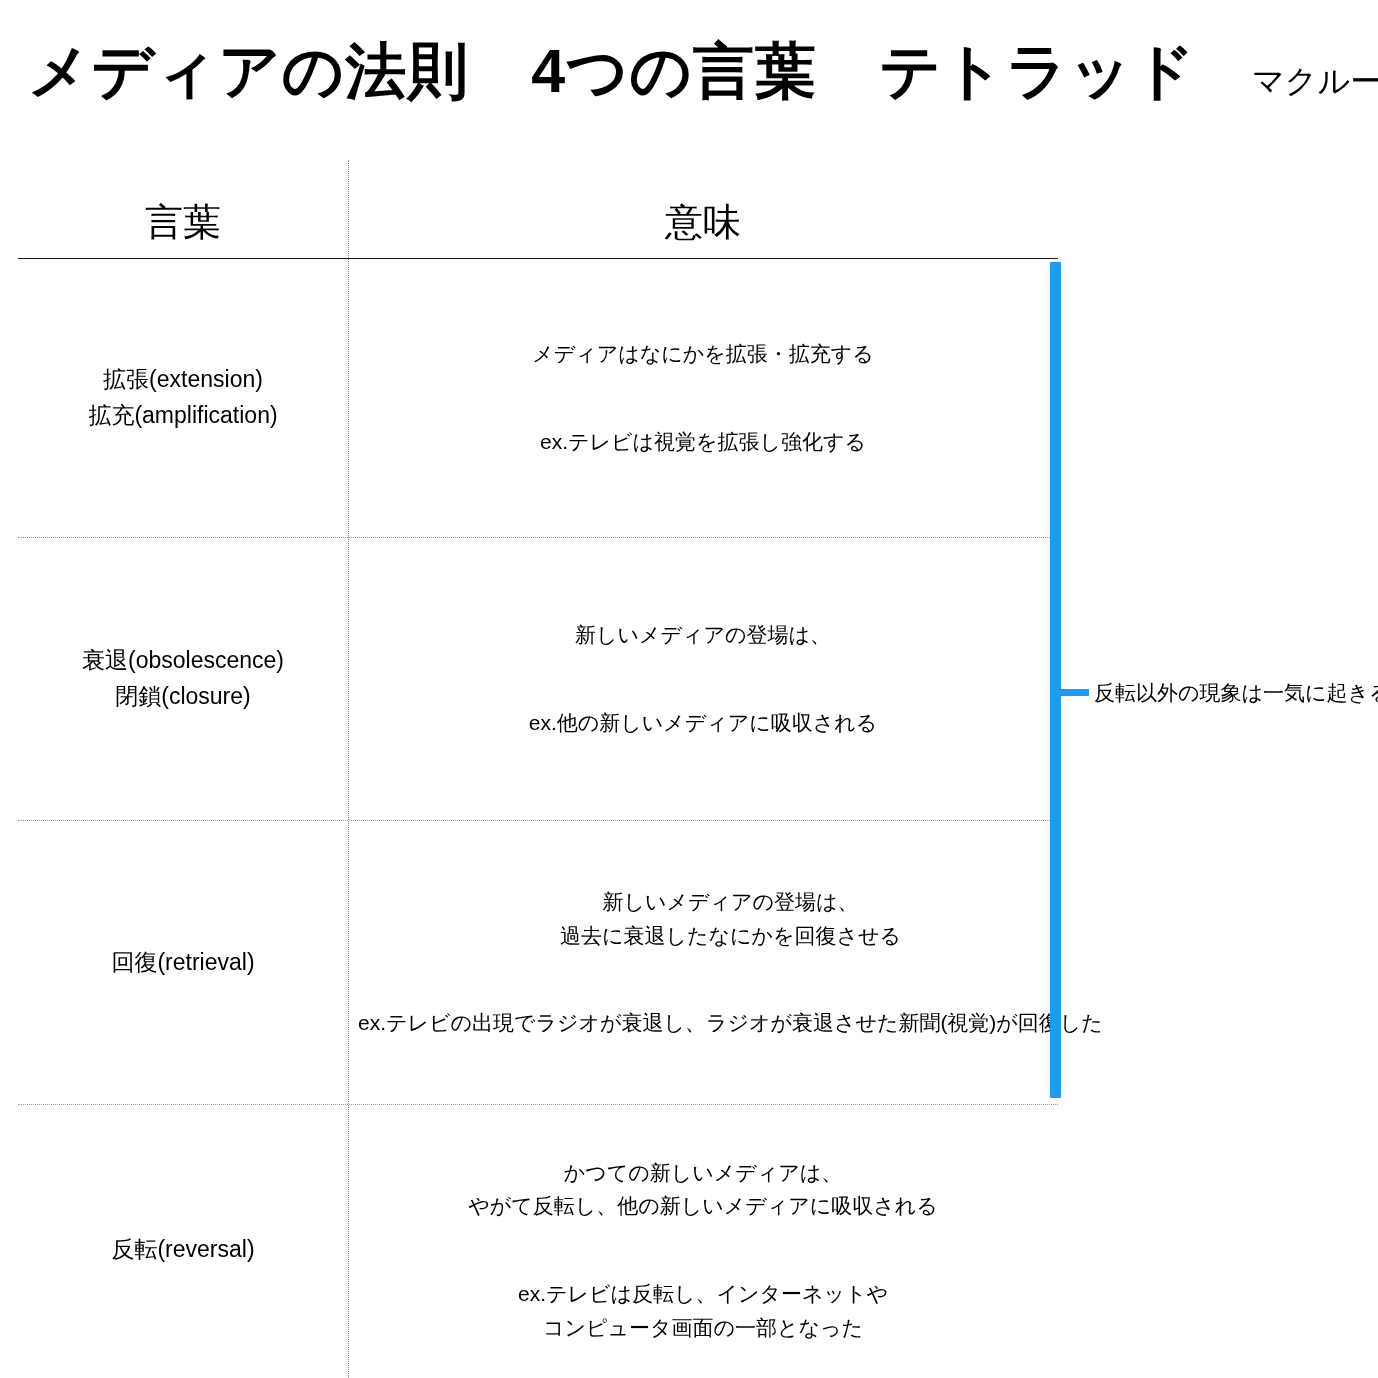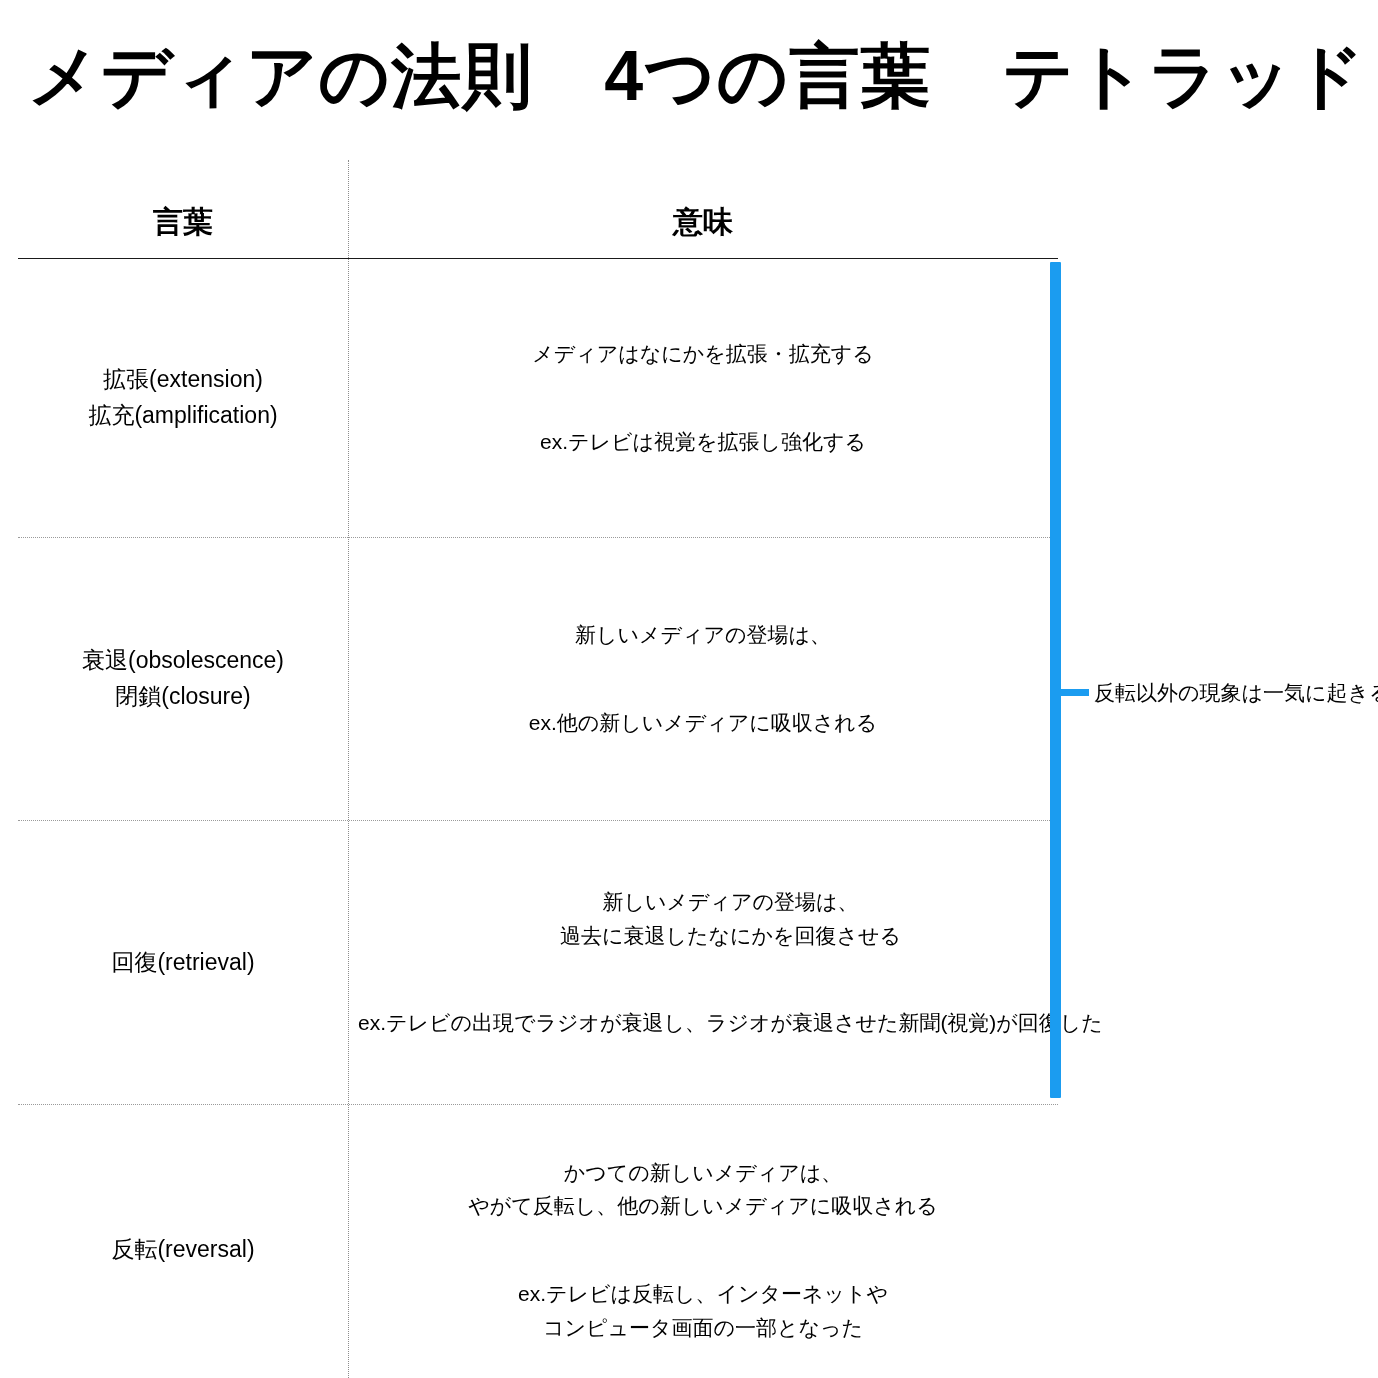--- a/index.html
+++ b/index.html
@@ -19,21 +19,21 @@
   
   .title-row {
     position: absolute;
     top: 38px;
     left: 28px;
     right: 40px;
     display: flex;
     align-items: baseline;
   }
   .main-title {
-    font-size: 70px;
+    font-size: 61px;
     font-weight: bold;
     letter-spacing: 1px;
     white-space: pre;
     line-height: 1.1;
   }
   .author {
     font-size: 32px;
     font-weight: normal;
     margin-left: 56px;
     white-space: nowrap;
@@ -56,22 +56,22 @@
     flex: 0 0 330px;
     box-sizing: border-box;
     text-align: center;
   }
   .col-mean {
     flex: 1 1 auto;
     box-sizing: border-box;
     text-align: center;
   }
   .head-label {
-    font-size: 30px;
-    font-weight: bold;
+    font-size: 38px;
+    font-weight: normal;
   }
 
   .rows {
     border-top: 1px solid #1a1a1a;
   }
   .row {
     display: flex;
     align-items: stretch;
     border-bottom: 1px dotted #9a9a9a;
     position: relative;

